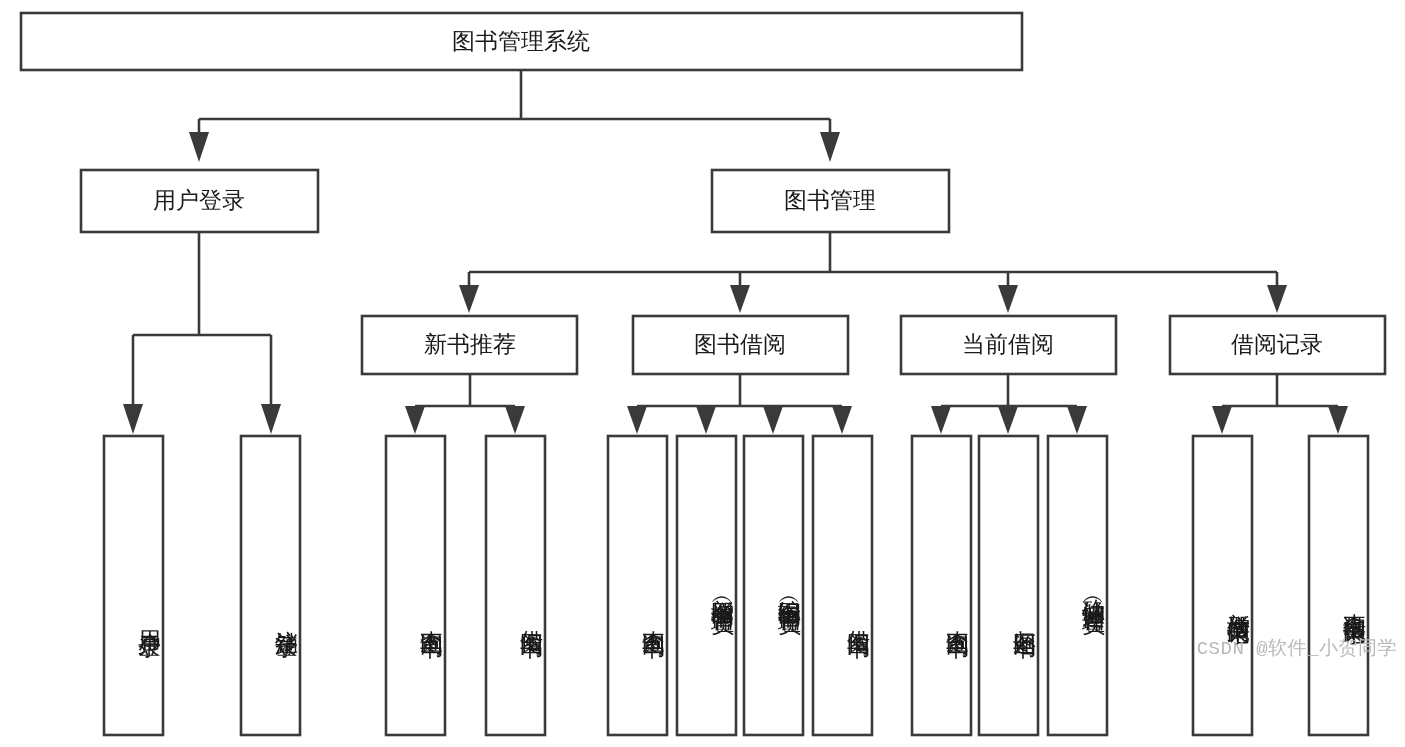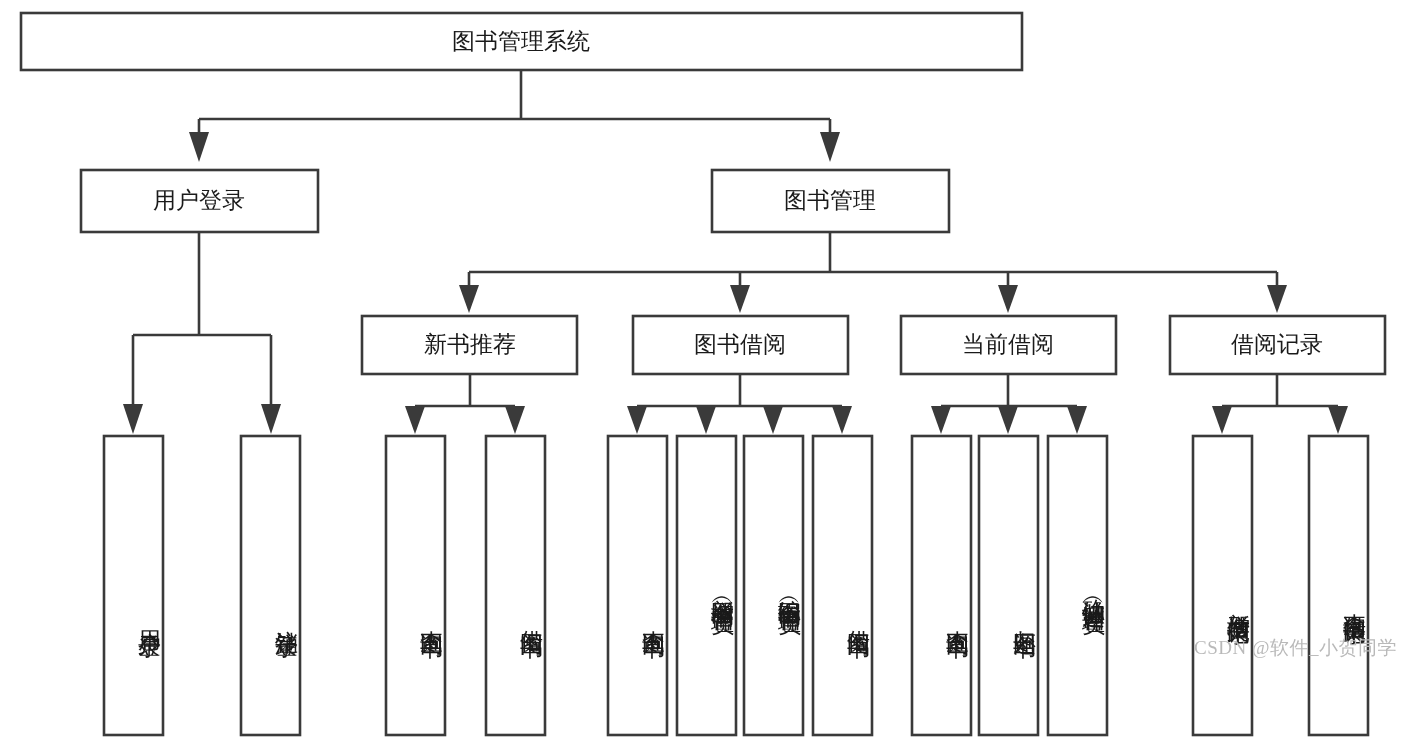--- a/index.html
+++ b/index.html
@@ -62,21 +62,21 @@
     display: flex;
     align-items: flex-start;
     justify-content: center;
     pointer-events: none;
     user-select: none;
   }
   .watermark {
     position: absolute;
     right: 8px;
     bottom: 6px;
-    font-family: Liberation Serif, serif;
+    font-family: Liberation Mono, monospace;
     font-size: 19px;
     color: #b9b9b9;
     letter-spacing: 0.5px;
     white-space: nowrap;
   }
 </style>
 </head>
 <body>
 
 <div id="diagram-root">

